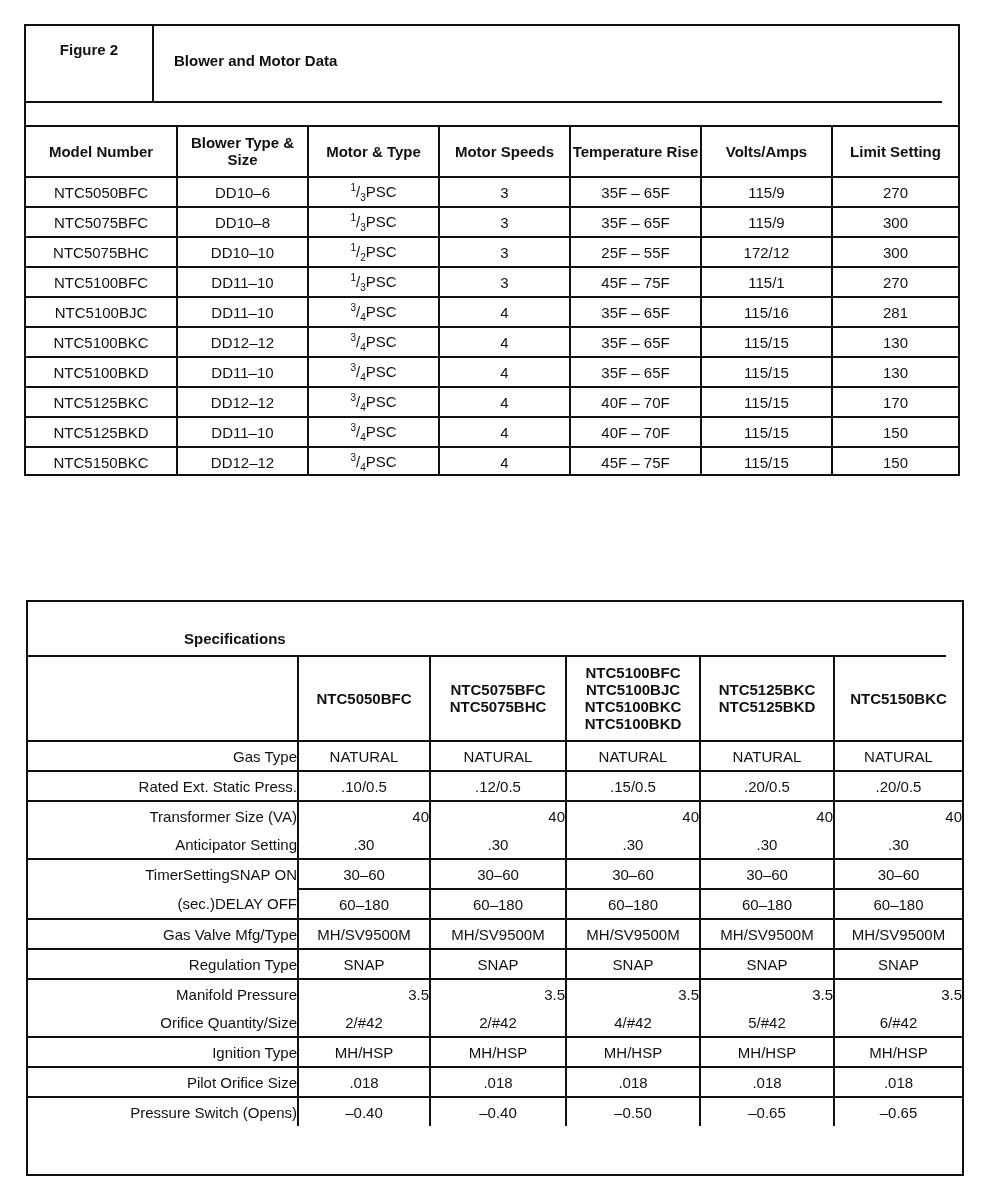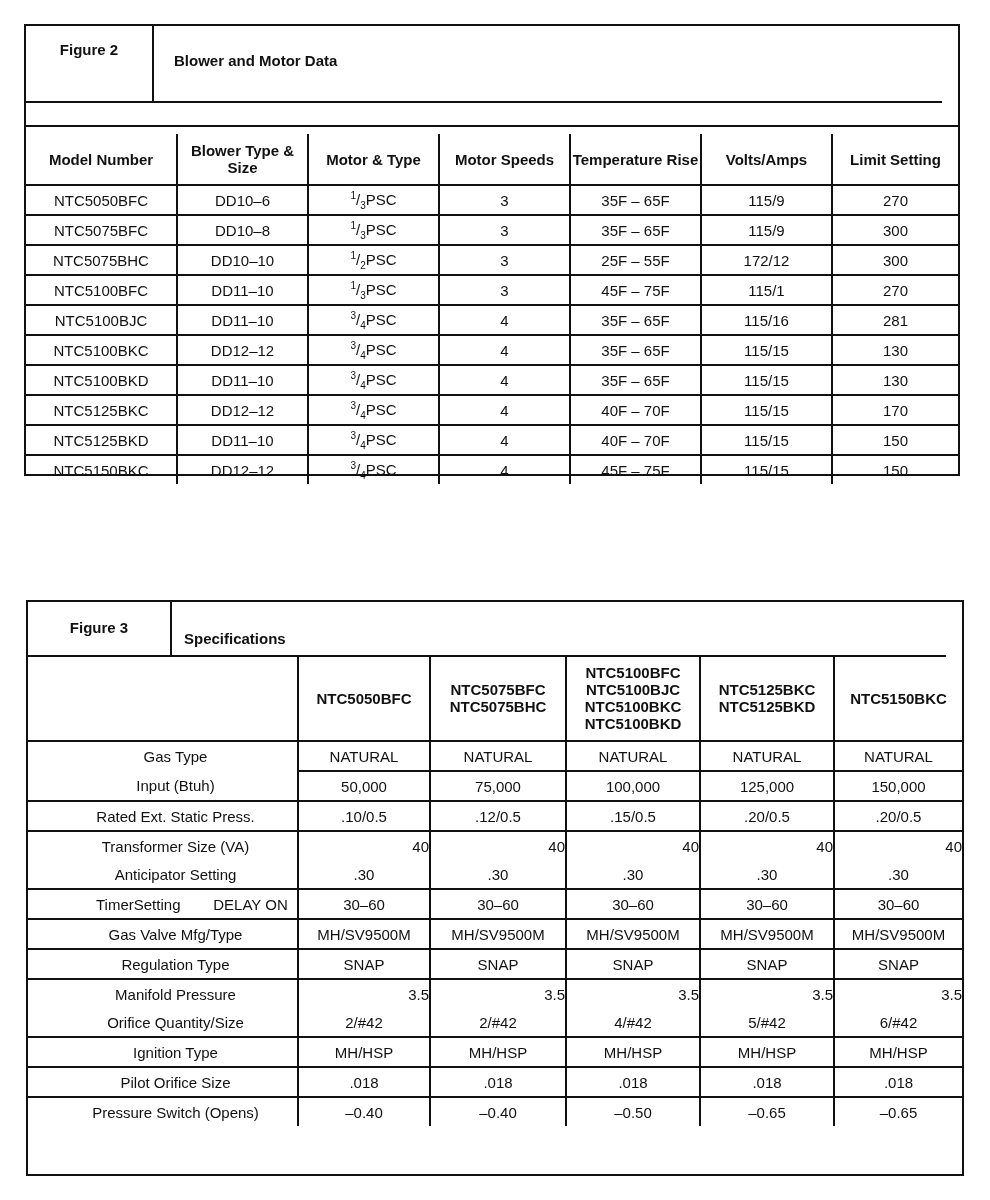--- a/index.html
+++ b/index.html
@@ -16,35 +16,35 @@
 
   table { border-collapse: collapse; position: absolute; left: 0; table-layout: fixed; }
   td, th { border: 2px solid #111; text-align: center; font-size: 15px; padding: 0; }
   th { font-weight: bold; line-height: 17px; }
 
   
   #fig2 .fig-head { height: 75px; }
   #fig2 .fig-label { width: 126px; line-height: 48px; }
   #fig2 .fig-title { left: 140px; top: 26px; margin-left: 8px; }
   #fig2 .blank-row { position: absolute; left: 0; right: 0; top: 75px; height: 24px; border-bottom: 2px solid #111; }
-  #fig2 table { top: 108px; width: 932px; border-radius: 19px; }
+  #fig2 table { top: 100px; width: 932px; border-radius: 19px; }
   #fig2 th { height: 50px; border-top: none; }
   #fig2 td { height: 28px; }
   #fig2 tr > *:first-child { border-left: none; }
   #fig2 tr > *:last-child { border-right: none; }
   #fig2 tr:last-child td { border-bottom: none; }
 
   
   #fig3 .fig-head { height: 53px; border-bottom: 2px solid #111; }
   #fig3 .fig-label { width: 142px; line-height: 52px; }
   #fig3 .fig-title { left: 156px; top: 28px; }
   #fig3 table { top: 54px; width: 934px; }
   #fig3 th { height: 84px; border-top: none; }
   #fig3 td { height: 28px; }
-  #fig3 td.lbl { text-align: center; padding-left: 26px; }
+  #fig3 td.lbl { text-align: right; padding-left: 26px; }
   #fig3 td.lbl .sub { display: inline-block; width: 150px; }
   #fig3 tr > *:first-child { border-left: none; }
   #fig3 tr > *:last-child { border-right: none; }
   #fig3 tr:last-child td { border-bottom: none; }
   .nob { border-bottom: none !important; text-align: right; }
   .not { border-top: none !important; }
   sup, sub.frac { font-size: 10px; }
 </style>
 </head>
 <body>
@@ -166,21 +166,20 @@
           <td>45F – 75F</td>
           <td>115/15</td>
           <td>150</td>
         </tr>
       </tbody>
   </table>
 </div>
 
 <div class="fig" id="fig3">
   <div class="fig-head">
-    <div class="fig-label">Figure 3</div>
     <div class="fig-title">Specifications</div>
   </div>
   <table>
     <colgroup>
       <col style="width:270px">
         <col style="width:132px">
         <col style="width:136px">
         <col style="width:134px">
         <col style="width:134px">
         <col style="width:128px">
@@ -213,28 +212,20 @@
     <tbody id="fig3-body">
         <tr>
           <td class="lbl nob"><span class="">Gas Type</span></td>
           <td>NATURAL</td>
           <td>NATURAL</td>
           <td>NATURAL</td>
           <td>NATURAL</td>
           <td>NATURAL</td>
         </tr>
         <tr>
-          <td class="lbl not nob"><span class="">Input (Btuh)</span></td>
-          <td>50,000</td>
-          <td>75,000</td>
-          <td>100,000</td>
-          <td>125,000</td>
-          <td>150,000</td>
-        </tr>
-        <tr>
           <td class="lbl"><span class="">Rated Ext. Static Press.</span></td>
           <td>.10/0.5</td>
           <td>.12/0.5</td>
           <td>.15/0.5</td>
           <td>.20/0.5</td>
           <td>.20/0.5</td>
         </tr>
         <tr>
           <td class="lbl nob"><span class="">Transformer Size (VA)</span></td>
           <td class="nob">40</td>
@@ -245,26 +236,34 @@
         </tr>
         <tr>
           <td class="lbl not"><span class="">Anticipator Setting</span></td>
           <td class="not">.30</td>
           <td class="not">.30</td>
           <td class="not">.30</td>
           <td class="not">.30</td>
           <td class="not">.30</td>
         </tr>
         <tr>
-          <td class="lbl nob"><span class="sub">TimerSetting</span><span>DELAY ON</span></td>
-          <td>30–60</td>
-          <td>30–60</td>
-          <td>30–60</td>
-          <td>30–60</td>
-          <td>30–60</td>
+          <td class="lbl nob"><span class="sub">TimerSetting</span><span>SNAP ON</span></td>
+          <td>30–60</td>
+          <td>30–60</td>
+          <td>30–60</td>
+          <td>30–60</td>
+          <td>30–60</td>
+        </tr>
+        <tr>
+          <td class="lbl not"><span class="sub">(sec.)</span><span>DELAY OFF</span></td>
+          <td>60–180</td>
+          <td>60–180</td>
+          <td>60–180</td>
+          <td>60–180</td>
+          <td>60–180</td>
         </tr>
         <tr>
           <td class="lbl"><span class="">Gas Valve Mfg/Type</span></td>
           <td>MH/SV9500M</td>
           <td>MH/SV9500M</td>
           <td>MH/SV9500M</td>
           <td>MH/SV9500M</td>
           <td>MH/SV9500M</td>
         </tr>
         <tr>

